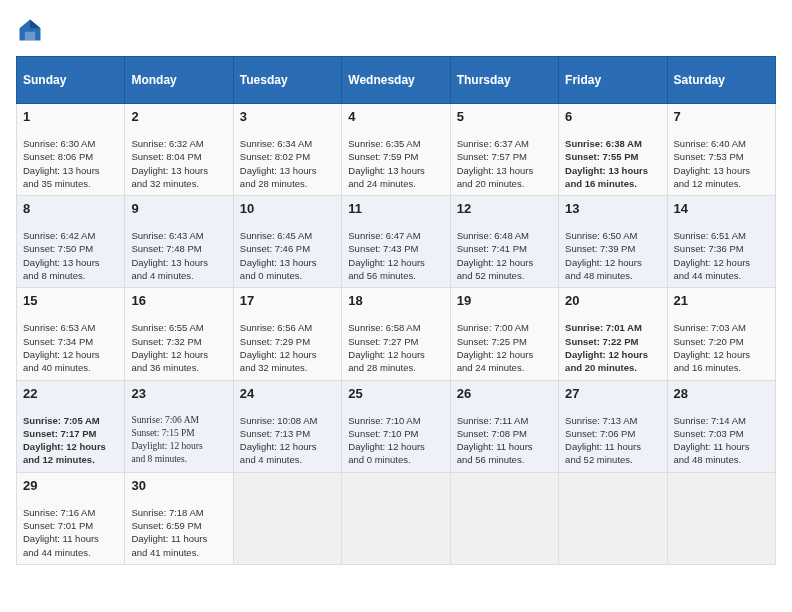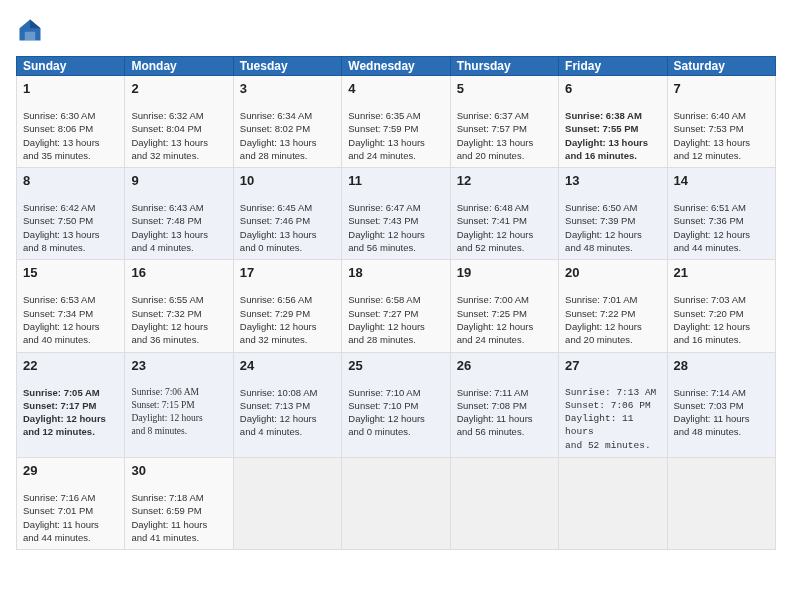--- a/index.html
+++ b/index.html
@@ -48,21 +48,21 @@
     table {
       width: 100%;
       border-collapse: collapse;
       font-size: 10px;
     }
     thead tr th {
       background-color: #2a6db5;
       color: #fff;
       font-size: 12px;
       font-weight: bold;
-      padding: 2px 6px;
+      padding: 16px 6px;
       text-align: left;
       border: 1px solid #1a5a9a;
     }
     tbody tr td {
       vertical-align: top;
       padding: 5px 6px;
       border: 1px solid #ddd;
       background: #fff;
       width: calc(100% / 7);
       min-height: 75px;
@@ -258,21 +258,21 @@
         </td>
         <td>
           <span class="day-num">19</span>
           <div class="day-info" style="white-space: pre-line;">Sunrise: 7:00 AM
 Sunset: 7:25 PM
 Daylight: 12 hours
 and 24 minutes.</div>
         </td>
         <td>
           <span class="day-num">20</span>
-          <div class="day-info" style="white-space: pre-line;">Sunrise: 7:01 AM
+          <div class="day-info" style="white-space: pre-line; font-weight: bold;">Sunrise: 7:01 AM
 Sunset: 7:22 PM
 Daylight: 12 hours
 and 20 minutes.</div>
         </td>
         <td>
           <span class="day-num">21</span>
           <div class="day-info" style="white-space: pre-line;">Sunrise: 7:03 AM
 Sunset: 7:20 PM
 Daylight: 12 hours
 and 16 minutes.</div>
@@ -309,21 +309,21 @@
         </td>
         <td>
           <span class="day-num">26</span>
           <div class="day-info" style="white-space: pre-line;">Sunrise: 7:11 AM
 Sunset: 7:08 PM
 Daylight: 11 hours
 and 56 minutes.</div>
         </td>
         <td>
           <span class="day-num">27</span>
-          <div class="day-info" style="white-space: pre-line; font-family: Liberation Mono, monospace;">Sunrise: 7:13 AM
+          <div class="day-info" style="white-space: pre-line;">Sunrise: 7:13 AM
 Sunset: 7:06 PM
 Daylight: 11 hours
 and 52 minutes.</div>
         </td>
         <td>
           <span class="day-num">28</span>
           <div class="day-info" style="white-space: pre-line;">Sunrise: 7:14 AM
 Sunset: 7:03 PM
 Daylight: 11 hours
 and 48 minutes.</div>

